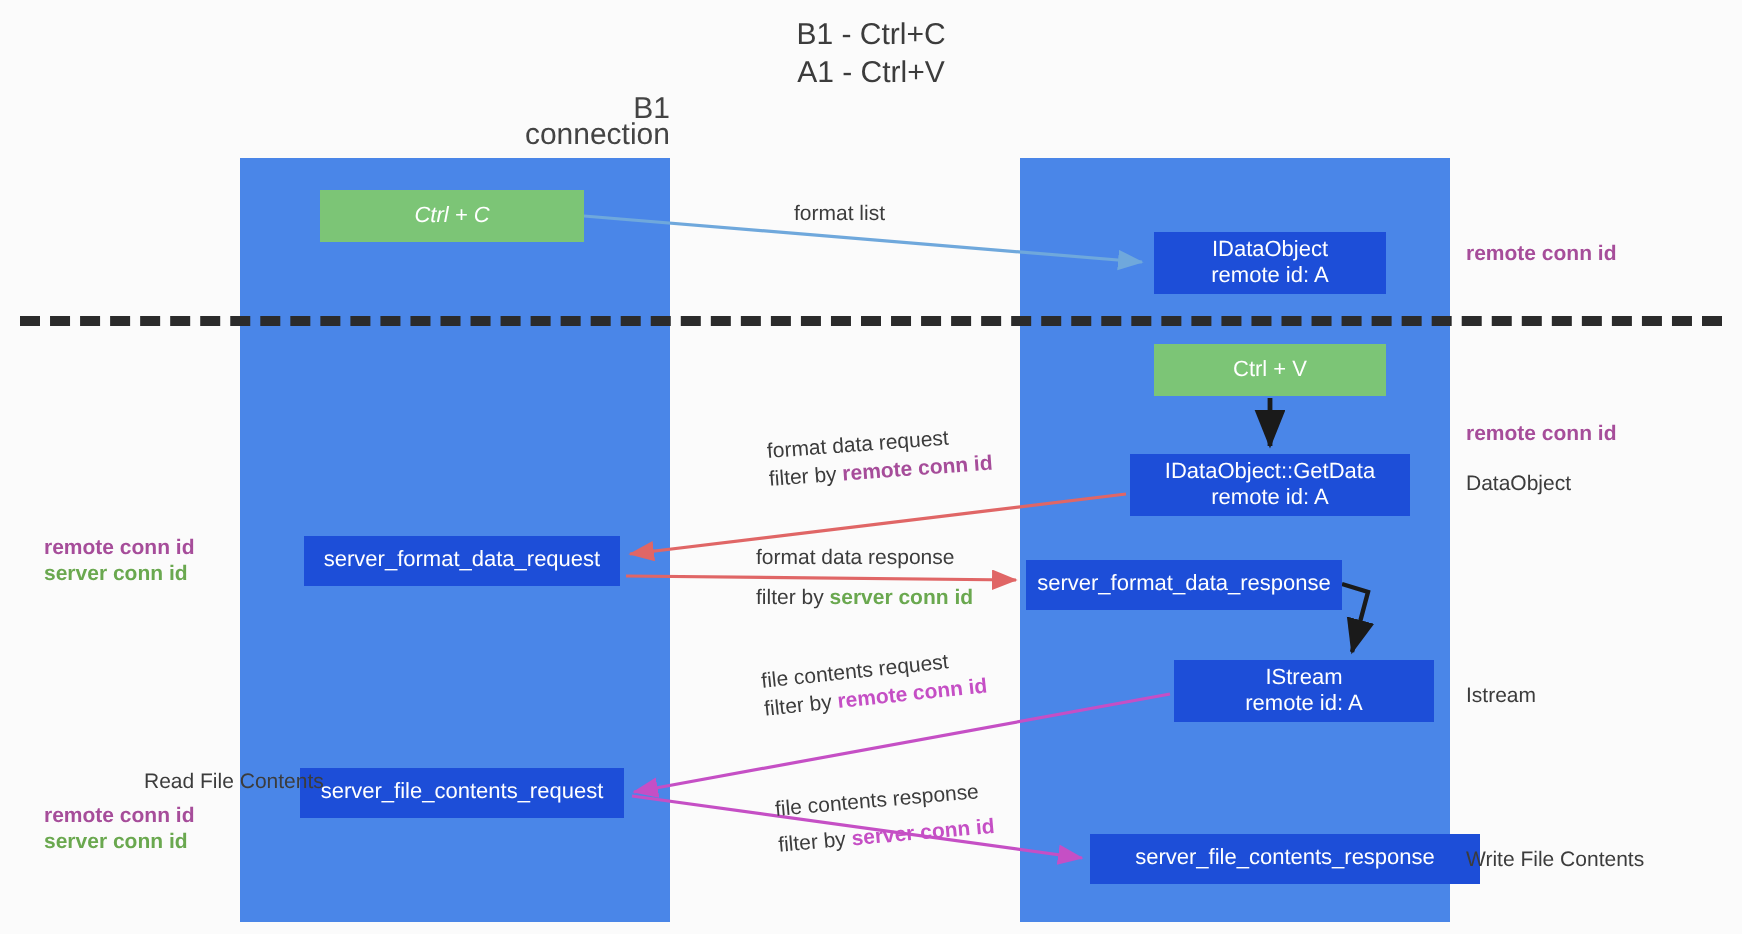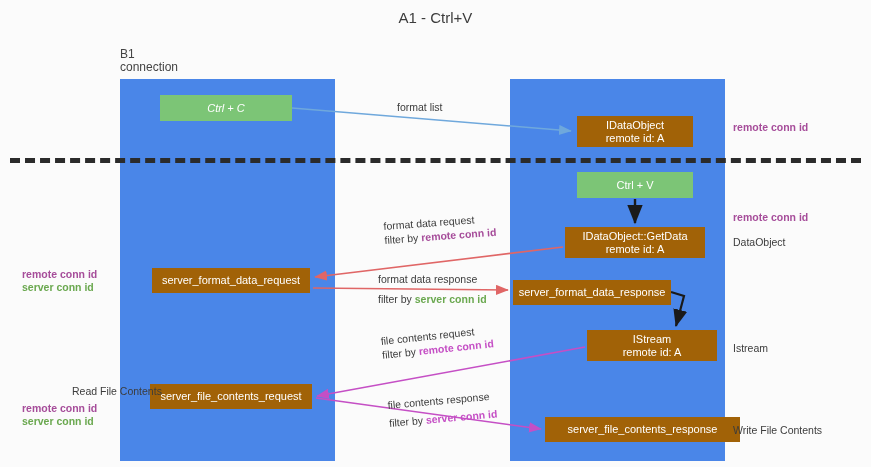--- a/index.html
+++ b/index.html
@@ -12,22 +12,22 @@
   }
   #stage{position:absolute;left:0;top:0;width:871px;height:467px;}
 
   
   .lane{position:absolute;background:#4a86e8;}
   #lane-b1{left:120px;top:79px;width:215px;height:382px;}
   #lane-a1{left:510px;top:79px;width:215px;height:382px;}
 
   
   .lane-head{
-    position:absolute;text-align:left;color:#444;
-    font-size:12px;line-height:13px;
+    position:absolute;text-align:right;color:#444;
+    font-size:15px;line-height:13px;
   }
   #head-b1{left:120px;top:48px;width:215px;}
   #head-a1{left:510px;top:48px;width:215px;}
   .lane-head .l1{display:block;}
   .lane-head .l2{display:block;}
 
   
   #title{
     position:absolute;left:0;top:8px;width:871px;text-align:center;
     color:#3c3c3c;font-size:15px;line-height:19px;
@@ -36,21 +36,21 @@
 
   
   .node{
     position:absolute;
     display:flex;flex-direction:column;
     align-items:center;justify-content:center;
     color:#ffffff;font-size:11px;line-height:13px;
     text-align:center;box-sizing:border-box;
   }
   .node.green{background:#7cc576;}
-  .node.orange{background:#a16207;}
+  .node.orange{background:#1d4ed8;}
   .node .ln{display:block;white-space:nowrap;}
 
   #n-ctrlc{left:160px;top:95px;width:132px;height:26px;font-style:italic;}
   #n-idataobject{left:577px;top:116px;width:116px;height:31px;}
   #n-ctrlv{left:577px;top:172px;width:116px;height:26px;}
   #n-getdata{left:565px;top:227px;width:140px;height:31px;}
   #n-sfdreq{left:152px;top:268px;width:158px;height:25px;}
   #n-sfdres{left:513px;top:280px;width:158px;height:25px;}
   #n-istream{left:587px;top:330px;width:130px;height:31px;}
   #n-sfcreq{left:150px;top:384px;width:162px;height:25px;}
@@ -96,20 +96,21 @@
 </style>
 </head>
 <body>
 
 <div id="stage">
 
   <div class="lane" id="lane-b1"></div>
   <div class="lane" id="lane-a1"></div>
 
   <div id="title">
+    <span>B1 - Ctrl+C</span>
     <span>A1 - Ctrl+V</span>
   </div>
 
   <div class="lane-head" id="head-b1">
     <span class="l1">B1</span>
     <span class="l2">connection</span>
   </div>
 
   <svg id="arrows" viewBox="0 0 871 467">
     <defs>

